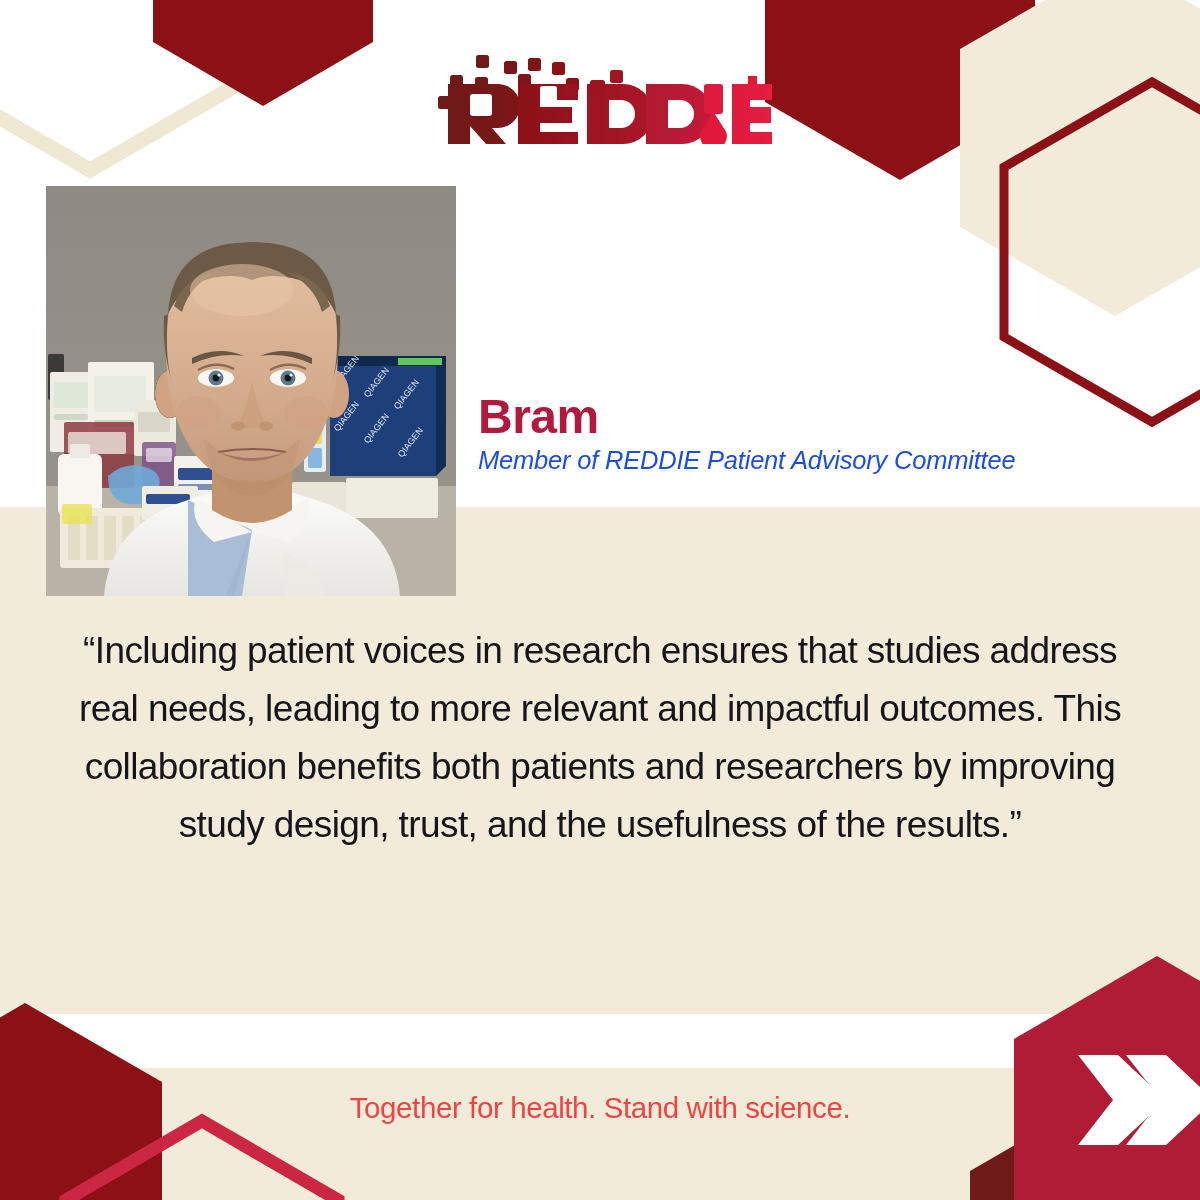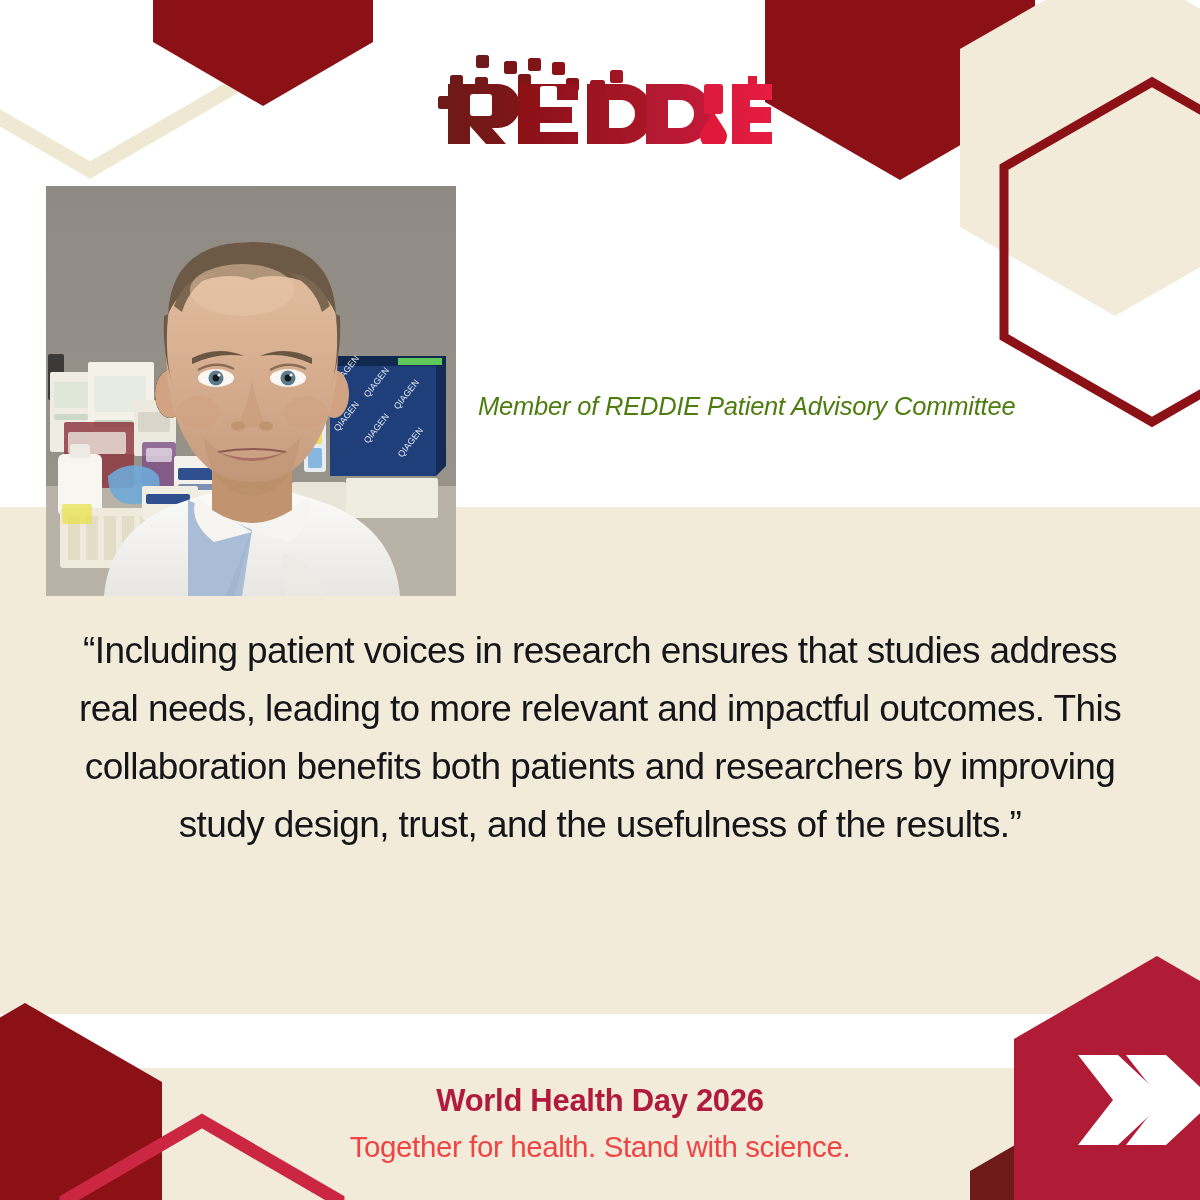--- a/index.html
+++ b/index.html
@@ -31,21 +31,21 @@
   }
   #portrait svg{display:block;width:410px;height:410px;}
 
   
   #name-block{position:absolute;left:478px;top:392px;z-index:6;width:660px;}
   #person-name{
     font-size:48px;font-weight:bold;color:#B01A3C;line-height:1.05;
     letter-spacing:-0.5px;margin:0 0 4px 0;
   }
   #person-role{
-    font-size:25.5px;font-style:italic;color:#4d7c0f;line-height:1.15;
+    font-size:25.5px;font-style:italic;color:#1d4ed8;line-height:1.15;
     letter-spacing:-0.2px;margin:0;white-space:nowrap;
   }
 
   
   #quote{
     position:absolute;left:64px;top:622px;width:1072px;z-index:6;
     text-align:center;color:#16161a;
     font-size:37px;line-height:58px;letter-spacing:-0.6px;
   }
 
@@ -299,27 +299,27 @@
       <path d="M172 266 q34 -6 68 0" stroke="#8d5a50" stroke-width="2" fill="none"></path>
 
       <path d="M158 252 q48 46 96 0 q-6 54 -48 58 q-42 -4 -48 -58 z" fill="#b08663" opacity="0.22"></path>
 
       <ellipse cx="152" cy="226" rx="22" ry="16" fill="#cf9d7c" opacity="0.35"></ellipse>
       <ellipse cx="260" cy="226" rx="22" ry="16" fill="#cf9d7c" opacity="0.35"></ellipse>
     </svg>
   </div>
 
   <div id="name-block">
+    <div id="person-name">Bram</div>
     <div id="person-role">Member of REDDIE Patient Advisory Committee</div>
   </div>
 
   <div id="quote">“Including patient voices in research ensures that studies address real needs, leading to more relevant and impactful outcomes. This collaboration benefits both patients and researchers by improving study design, trust, and the usefulness of the results.”</div>
 
   <div id="footer">
-    <div id="footer-title">World Health Day 2026</div>
     <div id="footer-subtitle">Together for health. Stand with science.</div>
   </div>
 
   <svg class="deco deco-over" viewBox="0 0 1200 1200">
 
     <g>
       <polygon points="1157,956 1300,1039 1300,1205 1157,1288 1014,1205 1014,1039" fill="#B01B36"></polygon>
     </g>
 
     <g fill="#ffffff">

